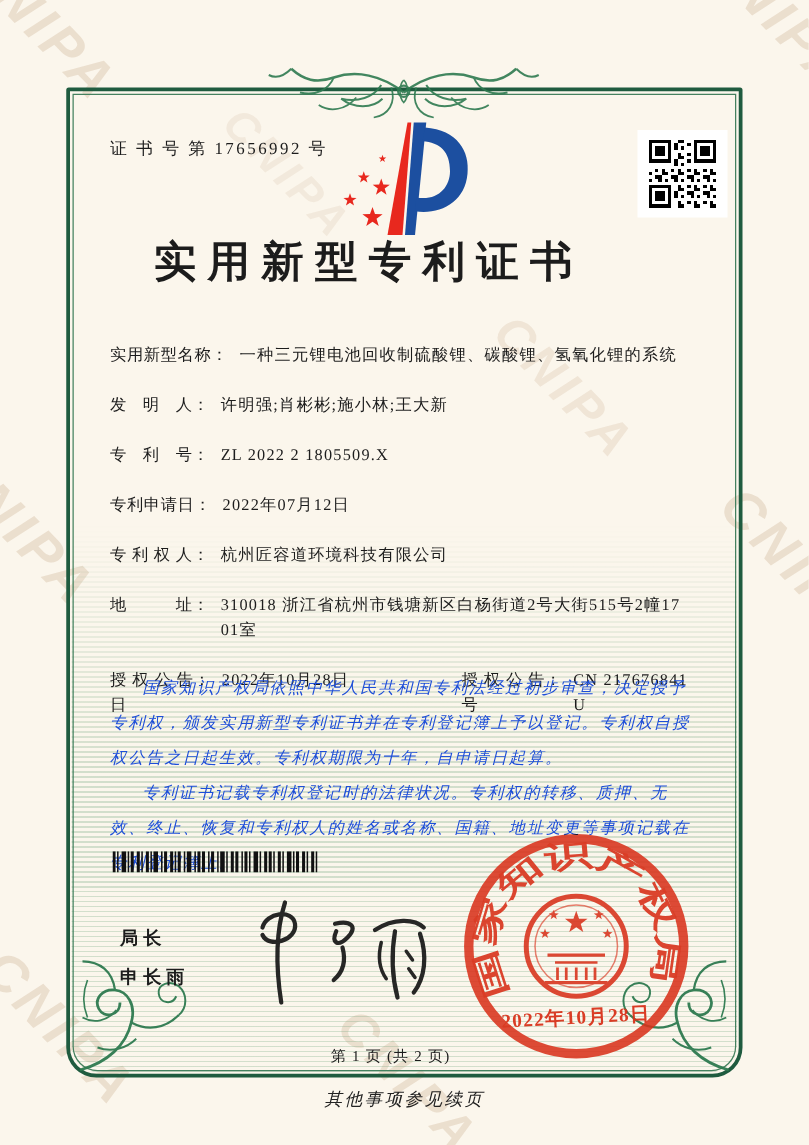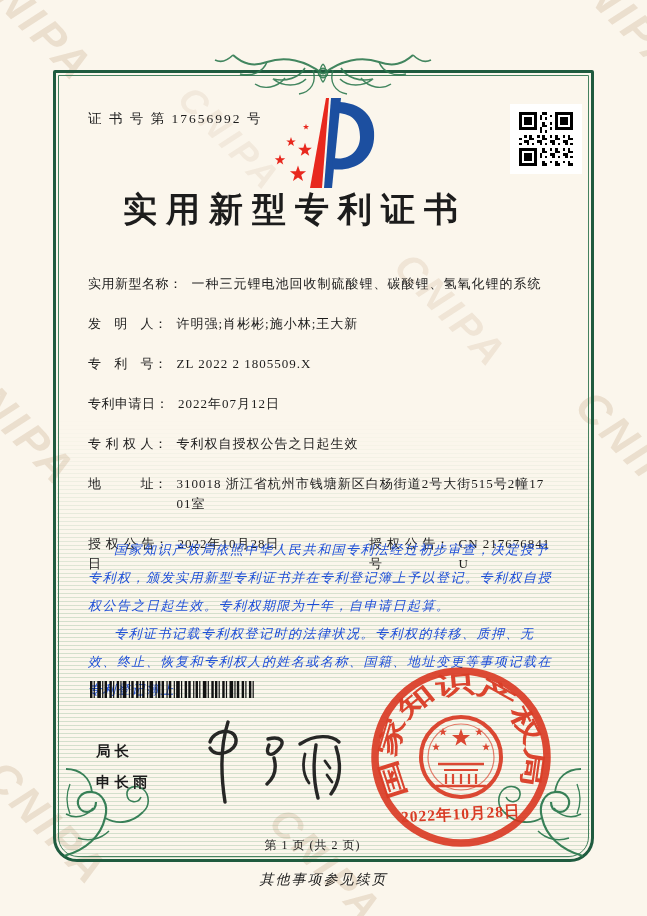--- a/index.html
+++ b/index.html
@@ -239,21 +239,21 @@
         <span class="fvalue">ZL 2022 2 1805509.X</span>
       </div>
       <div class="frow">
         <span class="flabel">专利申请日</span>
           <span>：</span>
         <span class="fvalue">2022年07月12日</span>
       </div>
       <div class="frow">
         <span class="flabel">专利权人</span>
           <span>：</span>
-        <span class="fvalue">专利权自授权公告之日起生效</span>
+        <span class="fvalue">杭州匠容道环境科技有限公司</span>
       </div>
       <div class="frow">
         <span class="flabel">地址</span>
           <span>：</span>
         <span class="fvalue addr">310018 浙江省杭州市钱塘新区白杨街道2号大街515号2幢1701室</span>
       </div>
       <div class="frow">
         <span class="flabel">授权公告日</span>
           <span>：</span>
         <span class="fvalue date1">2022年10月28日</span>

